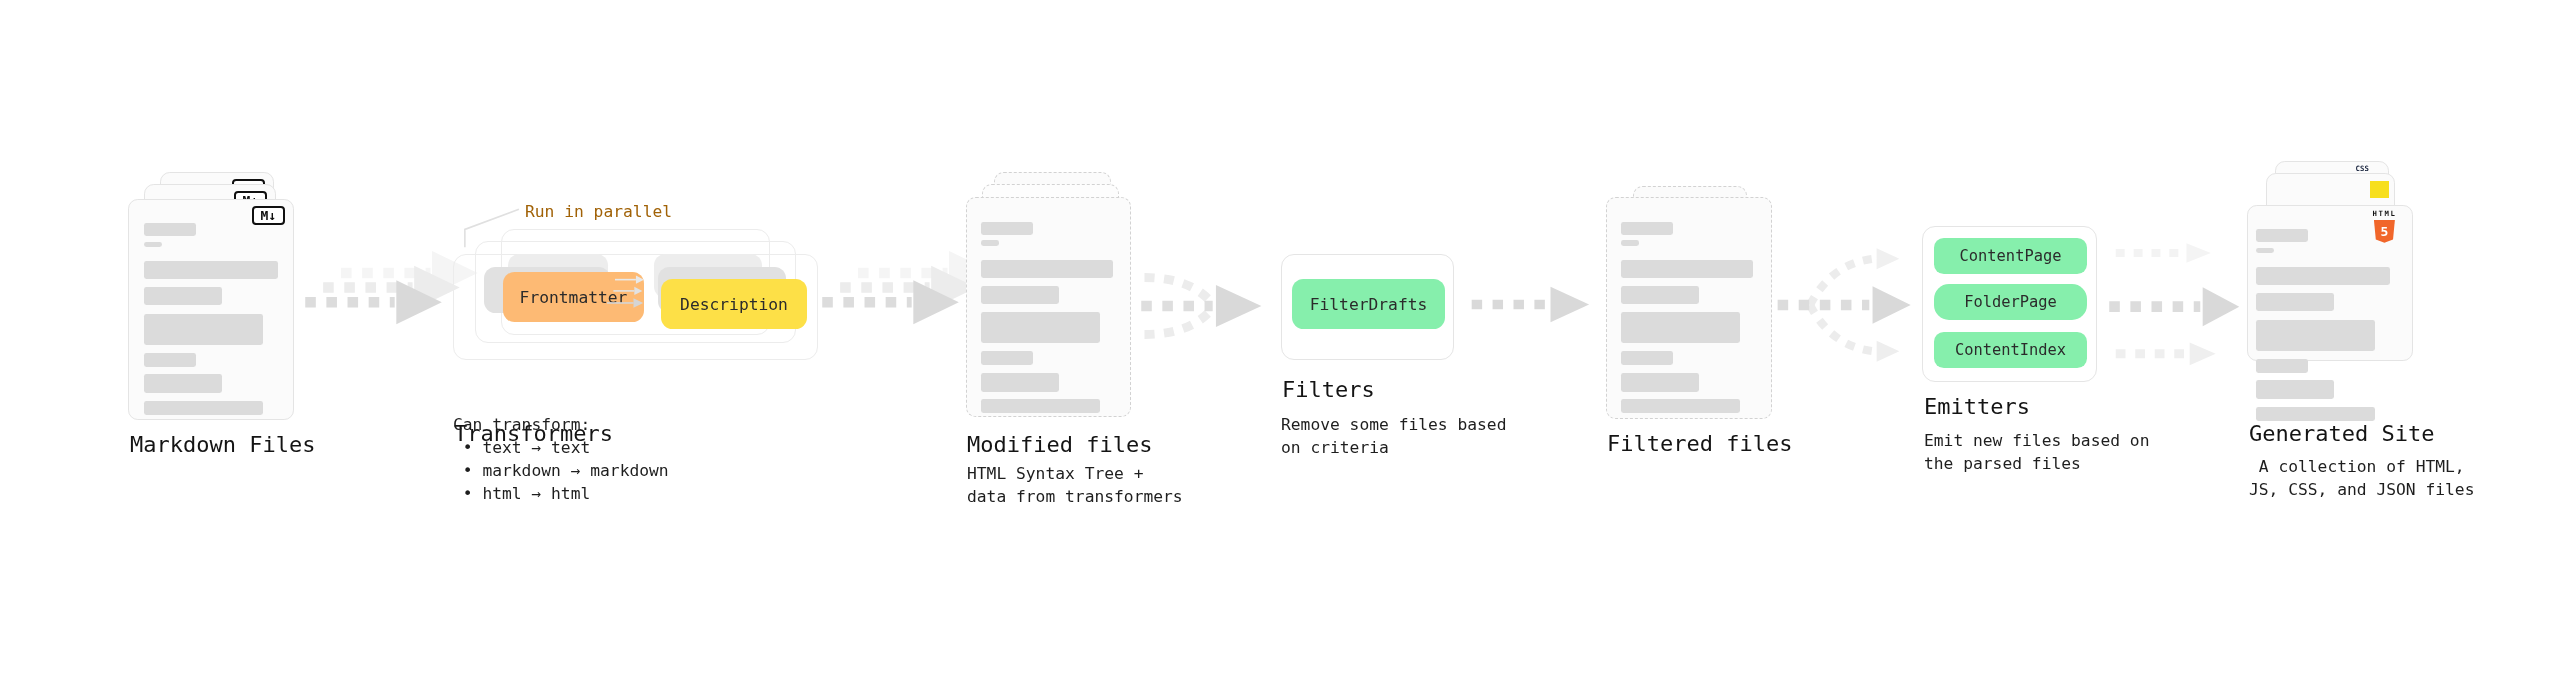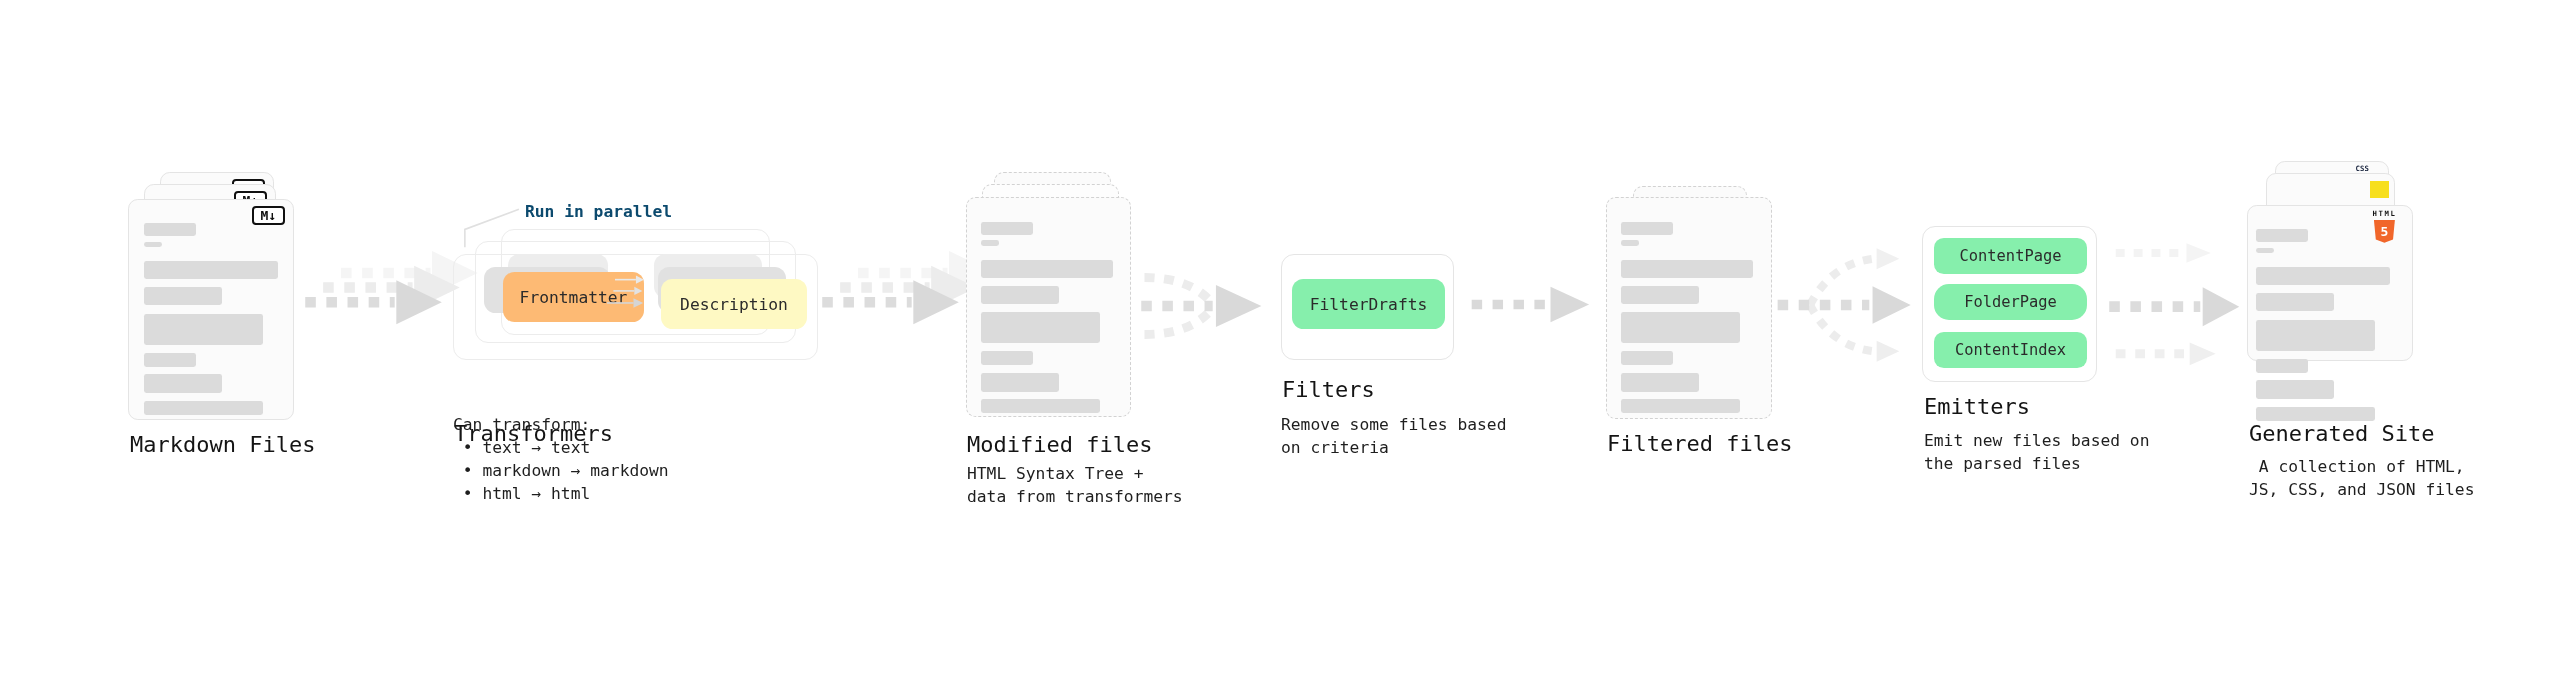--- a/index.html
+++ b/index.html
@@ -54,21 +54,21 @@
   .pill{
     position:absolute;box-sizing:border-box;background:#86efac;border-radius:11.4px;
     display:flex;align-items:center;justify-content:center;
     font-size:16.3px;color:#2b2b2b;white-space:nowrap;
   }
   .pill-m{background:#e1e1e1;}
   .pill-b{background:#ededed;}
   
   .label{position:absolute;font-size:22px;color:#141414;white-space:nowrap;}
   .caption{position:absolute;font-size:16.3px;line-height:23px;color:#1e1e1e;white-space:pre-line;}
-  .annotation{position:absolute;font-size:16.3px;color:#0c4a6e;white-space:nowrap;font-weight:bold;}
+  .annotation{position:absolute;font-size:16.3px;color:#a16207;white-space:nowrap;}
 </style>
 </head>
 <body>
 
 <div class="card-solid" style="left:160px;top:172px;width:114px;height:50px;">
   <div class="md-badge">M↓</div>
 </div>
 <div class="card-solid" style="left:144px;top:184px;width:132px;height:50px;">
   <div class="md-badge">M↓</div>
 </div>
@@ -97,21 +97,21 @@
 <div class="outline" style="left:501px;top:229px;width:269px;height:106px;"></div>
 <div class="outline" style="left:475px;top:241px;width:321px;height:102px;"></div>
 <div class="outline" style="left:453px;top:254px;width:365px;height:106px;"></div>
 
 <div class="pill pill-b" style="left:508px;top:254px;width:100px;height:44px;"></div>
 <div class="pill pill-m" style="left:484px;top:267px;width:126px;height:46px;"></div>
 <div class="pill" style="left:462px;top:272px;width:141px;height:50px;background:#fdba74;margin-left:41px;">Frontmatter</div>
 
 <div class="pill pill-b" style="left:654px;top:254px;width:108px;height:44px;"></div>
 <div class="pill pill-m" style="left:658px;top:267px;width:128px;height:46px;"></div>
-<div class="pill" style="left:661px;top:279px;width:146px;height:50px;background:#fef9c3;">Description</div>
+<div class="pill" style="left:661px;top:279px;width:146px;height:50px;background:#fde047;">Description</div>
 
 <svg class="abs" style="left:605px;top:274px;" width="53" height="37" viewBox="0 0 65 46">
   <line x1="12" y1="7" x2="38" y2="7" stroke="#e9e9e9" stroke-width="2"></line>
   <polygon points="38,2 48,7 38,12" fill="#e9e9e9"></polygon>
   <line x1="10" y1="21" x2="36" y2="21" stroke="#e2e2e2" stroke-width="2"></line>
   <polygon points="36,16 46,21 36,26" fill="#e2e2e2"></polygon>
   <line x1="2" y1="36" x2="35" y2="36" stroke="#d5d5d5" stroke-width="2"></line>
   <polygon points="35,30 47,36 35,42" fill="#d5d5d5"></polygon>
 </svg>
 

